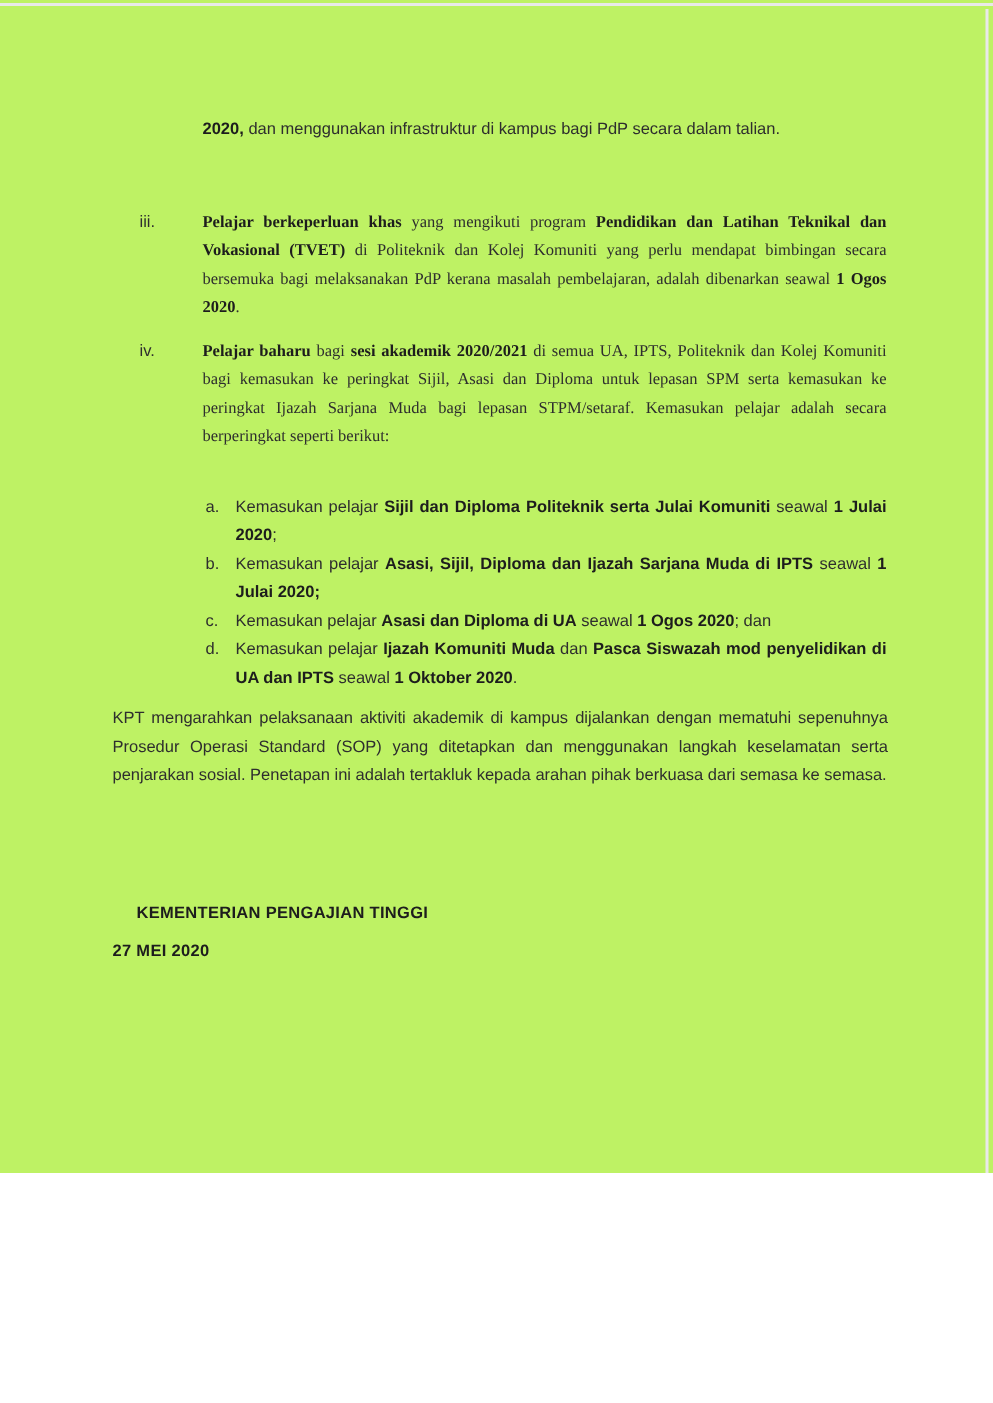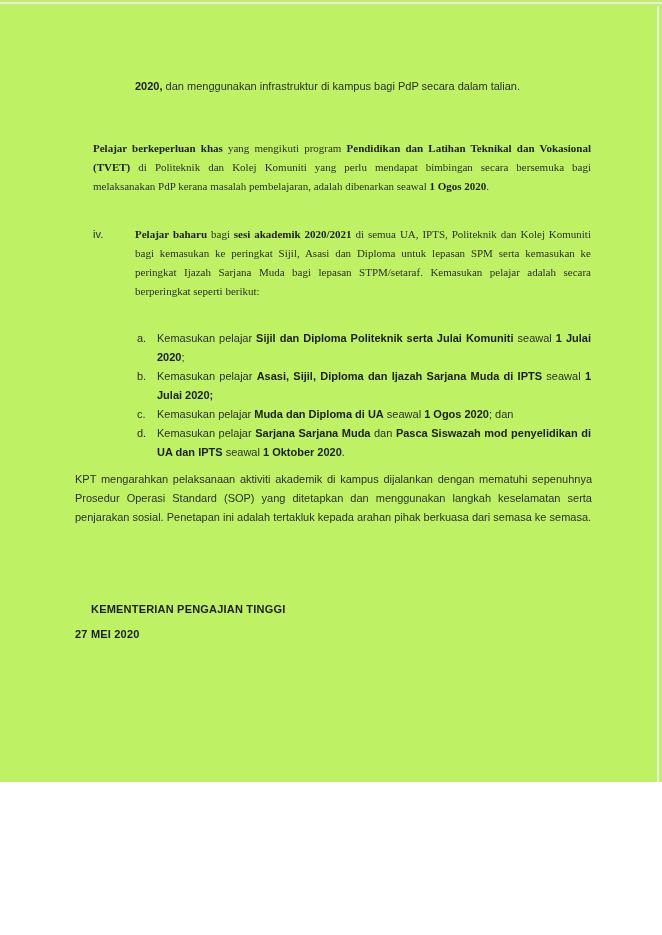--- a/index.html
+++ b/index.html
@@ -78,20 +78,21 @@
 <body>
 
 <div class="page">
 
   <div class="edge-top abs"></div>
   <div class="edge-right abs"></div>
 
   <p class="intro abs justify"><span class="b">2020,</span><span> dan menggunakan infrastruktur di kampus bagi PdP secara dalam talian.</span></p>
 
   <div class="num-item abs" id="item-iii">
+    <span class="marker">iii.</span>
     <p class="body justify"><span class="b">Pelajar berkeperluan khas</span><span> yang mengikuti program </span><span class="b">Pendidikan dan Latihan Teknikal dan Vokasional (TVET)</span><span> di Politeknik dan Kolej Komuniti yang perlu mendapat bimbingan secara bersemuka bagi melaksanakan PdP kerana masalah pembelajaran, adalah dibenarkan seawal </span><span class="b">1 Ogos 2020</span><span>.</span></p>
   </div>
 
   <div class="num-item abs" id="item-iv">
     <span class="marker">iv.</span>
     <p class="body justify"><span class="b">Pelajar baharu</span><span> bagi </span><span class="b">sesi akademik 2020/2021</span><span> di semua UA, IPTS, Politeknik dan Kolej Komuniti bagi kemasukan ke peringkat Sijil, Asasi dan Diploma untuk lepasan SPM serta kemasukan ke peringkat Ijazah Sarjana Muda bagi lepasan STPM/setaraf. Kemasukan pelajar adalah secara berperingkat seperti berikut:</span></p>
   </div>
 
   <div class="sublist abs">
 
@@ -100,26 +101,26 @@
       <p class="body justify"><span>Kemasukan pelajar </span><span class="b">Sijil dan Diploma Politeknik serta Julai Komuniti</span><span> seawal </span><span class="b">1 Julai 2020</span><span>;</span></p>
     </div>
 
     <div class="sub-item">
       <span class="marker">b.</span>
       <p class="body justify"><span>Kemasukan pelajar </span><span class="b">Asasi, Sijil, Diploma dan Ijazah Sarjana Muda di IPTS</span><span> seawal </span><span class="b">1 Julai 2020;</span></p>
     </div>
 
     <div class="sub-item">
       <span class="marker">c.</span>
-      <p class="body justify"><span>Kemasukan pelajar </span><span class="b">Muda dan Diploma di UA</span><span> seawal </span><span class="b">1 Ogos 2020</span><span>; dan</span></p>
+      <p class="body justify"><span>Kemasukan pelajar </span><span class="b">Asasi dan Diploma di UA</span><span> seawal </span><span class="b">1 Ogos 2020</span><span>; dan</span></p>
     </div>
 
     <div class="sub-item">
       <span class="marker">d.</span>
-      <p class="body justify"><span>Kemasukan pelajar </span><span class="b">Sarjana Sarjana Muda</span><span> dan </span><span class="b">Pasca Siswazah mod penyelidikan di UA dan IPTS</span><span> seawal </span><span class="b">1 Oktober 2020</span><span>.</span></p>
+      <p class="body justify"><span>Kemasukan pelajar </span><span class="b">Ijazah Komuniti Muda</span><span> dan </span><span class="b">Pasca Siswazah mod penyelidikan di UA dan IPTS</span><span> seawal </span><span class="b">1 Oktober 2020</span><span>.</span></p>
     </div>
 
   </div>
 
   <p class="closing abs justify">KPT mengarahkan pelaksanaan aktiviti akademik di kampus dijalankan dengan mematuhi sepenuhnya Prosedur Operasi Standard (SOP) yang ditetapkan dan menggunakan langkah keselamatan serta penjarakan sosial. Penetapan ini adalah tertakluk kepada arahan pihak berkuasa dari semasa ke semasa.</p>
 
   <p class="sig-org abs">KEMENTERIAN PENGAJIAN TINGGI</p>
 
   <p class="sig-date abs">27 MEI 2020</p>
 

